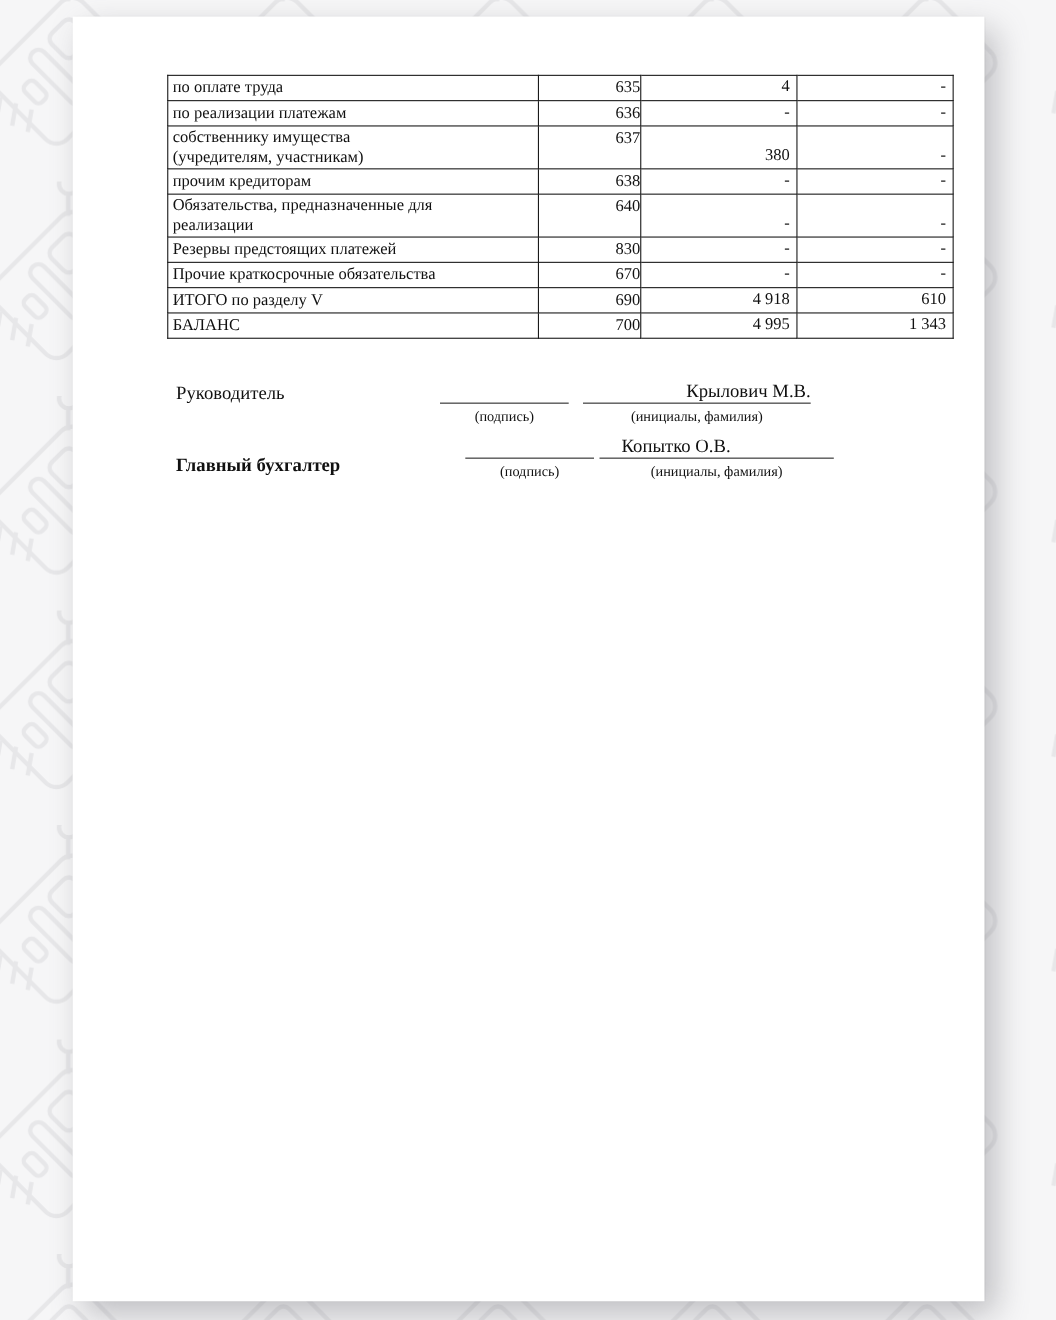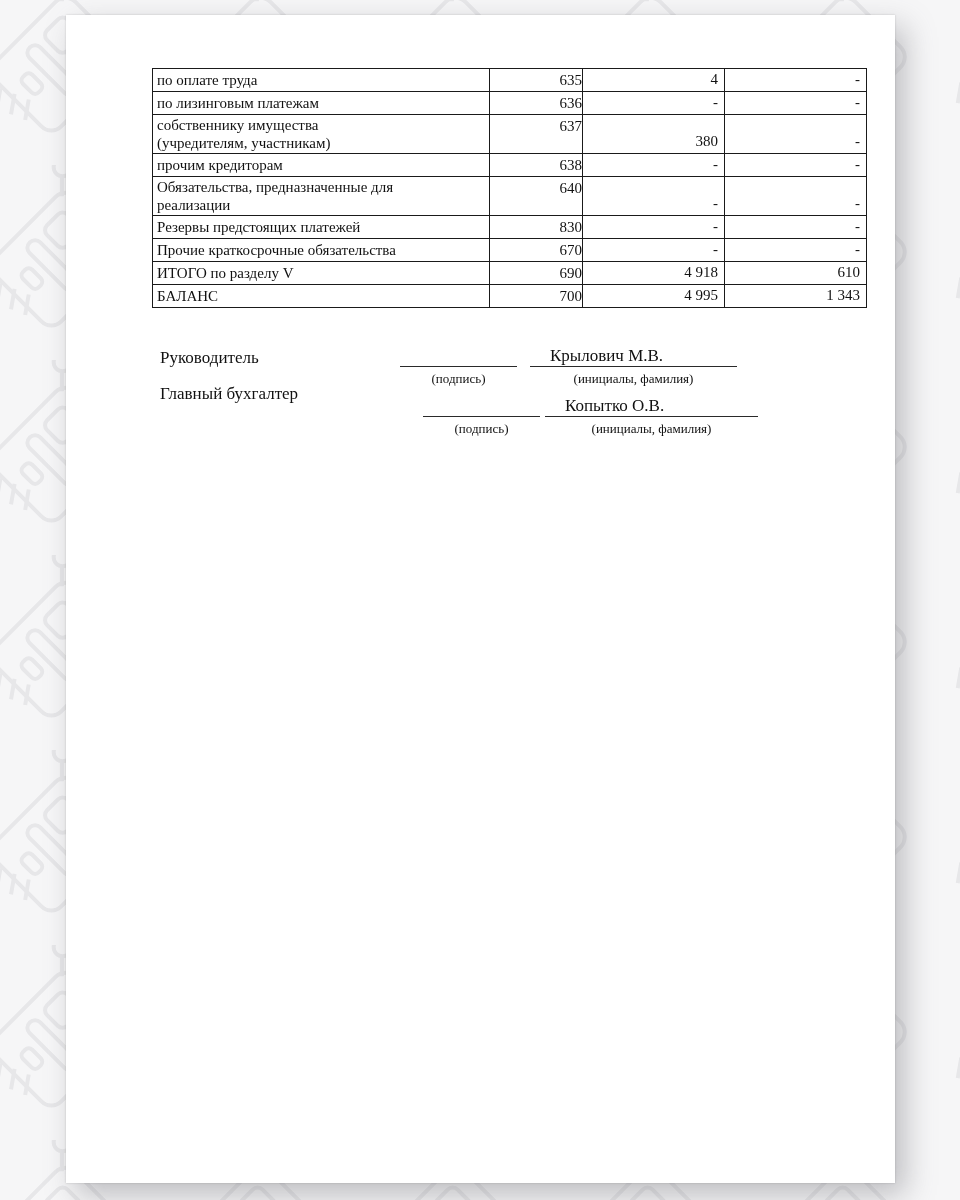--- a/index.html
+++ b/index.html
@@ -70,25 +70,25 @@
   }
   .sig-cap {
     position:absolute;
     font-size:13px;
     text-align:center;
     white-space:nowrap;
   }
   
   .r1-label { left:94px;  top:333px; }
   .r1-blank { left:334px; top:334px; width:117px; height:18px; }
-  .r1-name  { left:464px; top:331px; width:207px; height:21px; }
+  .r1-name  { left:464px; top:331px; width:207px; height:21px;text-align:right; }
   .r1-cap-a { left:334px; top:356px; width:117px; }
   .r1-cap-b { left:464px; top:356px; width:207px; }
   
-  .r2-label { left:94px;  top:369px; }
+  .r2-label { left:94px;  top:398px;font-weight:bold; }
   .r2-blank { left:357px; top:384px; width:117px; height:18px; }
   .r2-name  { left:479px; top:381px; width:213px; height:21px; }
   .r2-cap-a { left:357px; top:406px; width:117px; }
   .r2-cap-b { left:479px; top:406px; width:213px; }
 </style>
 </head>
 <body>
 
 <svg class="bg-pattern" width="960" height="1200" xmlns="http://www.w3.org/2000/svg">
   <defs>
@@ -119,21 +119,21 @@
         <col style="width:142px">
     </colgroup>
     <tbody>
       <tr class="h1">
         <td class="label">по оплате труда</td>
         <td class="code">635</td>
         <td class="val">4</td>
         <td class="val">-</td>
       </tr>
       <tr class="h1">
-        <td class="label">по лизинговым платежам</td>
+        <td class="label">по реализации платежам</td>
         <td class="code">636</td>
         <td class="val">-</td>
         <td class="val">-</td>
       </tr>
       <tr class="h2">
         <td class="label">собственнику имущества
 (учредителям, участникам)</td>
         <td class="code">637</td>
         <td class="val">380</td>
         <td class="val">-</td>

